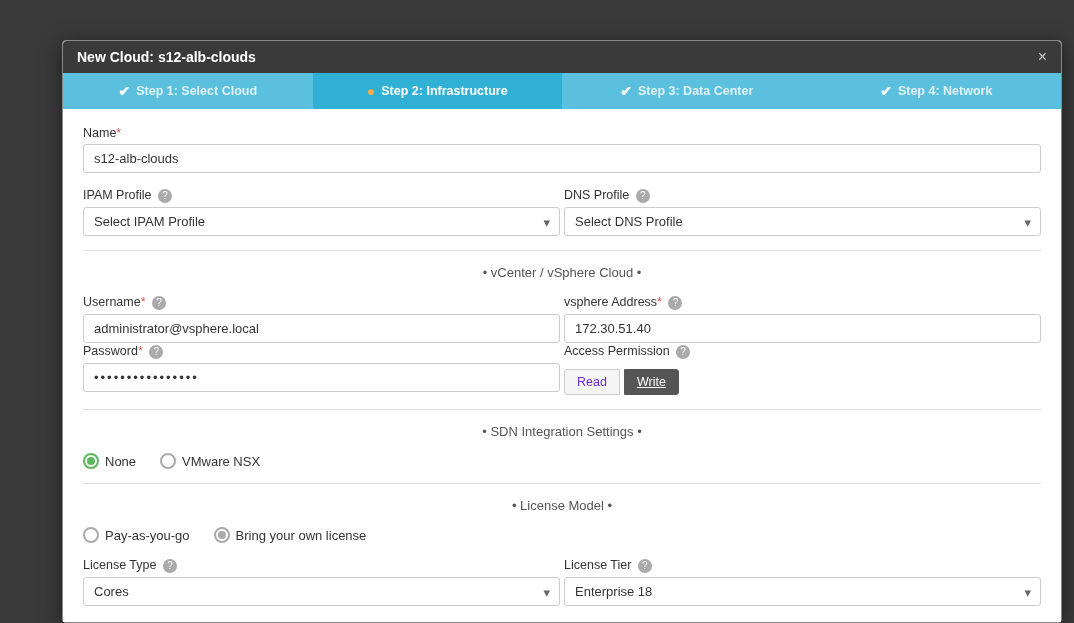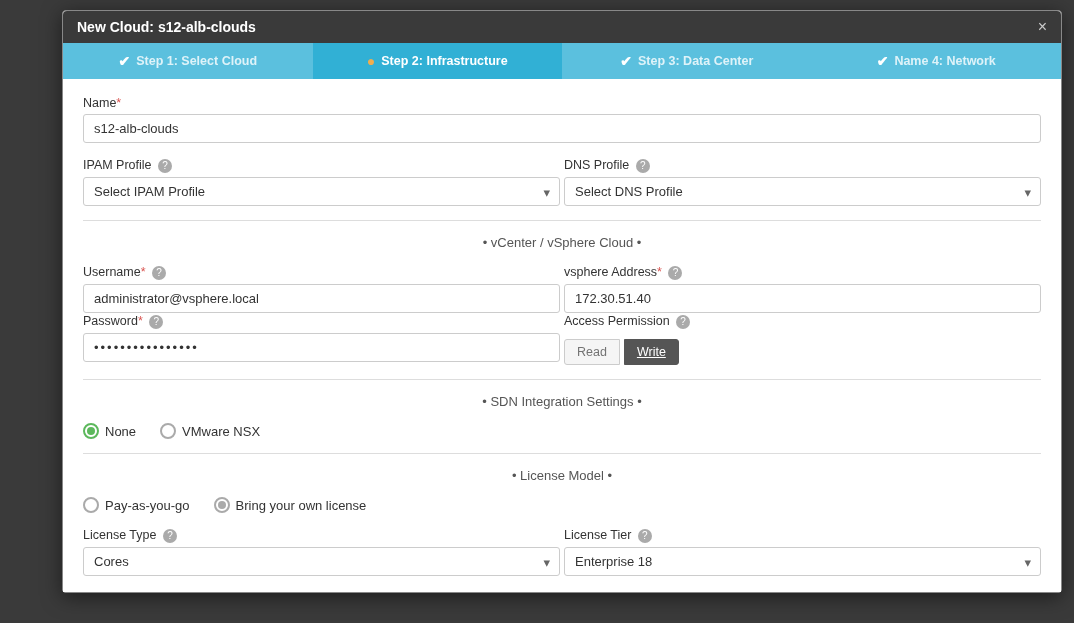--- a/index.html
+++ b/index.html
@@ -161,21 +161,21 @@
     .access-permission {
       display: flex;
       align-items: center;
       gap: 4px;
       margin-top: 6px;
     }
     .btn-read {
       padding: 5px 12px;
       border: 1px solid #ccc;
       background: #f5f5f5;
-      color: #737373;
+      color: #6d28d9;
       border-radius: 3px 0 0 3px;
       font-size: 12.5px;
       cursor: pointer;
     }
     .btn-write {
       padding: 5px 12px;
       border: 1px solid #555;
       background: #555;
       color: #fff;
       border-radius: 0 3px 3px 0;
@@ -221,20 +221,21 @@
       letter-spacing: 2px;
     }
 
     .outer {
       display: flex;
       flex-direction: column;
       height: 623px;
       background: #3a3a3a;
       padding-top: 10px;
       padding-left: 50px;
+      justify-content: flex-end;
     }
   </style>
 </head>
 <body>
 
 <div class="outer">
   <div class="modal-wrapper">
 
     <div class="modal-header">
       <span>New Cloud: s12-alb-clouds</span>
@@ -249,21 +250,21 @@
       <div class="step active">
         <span class="step-icon pending">●</span>
         <span>Step 2: Infrastructure</span>
       </div>
       <div class="step inactive">
         <span class="step-icon check">✔</span>
         <span>Step 3: Data Center</span>
       </div>
       <div class="step inactive">
         <span class="step-icon check">✔</span>
-        <span>Name 4: Network</span>
+        <span>Step 4: Network</span>
       </div>
     </div>
 
     <div class="modal-body">
 
       <div class="form-group">
         <label class="form-label">
           <span>Name</span><span class="required">*</span>
         </label>
         <input type="text" class="form-control" value="s12-alb-clouds" style="">

